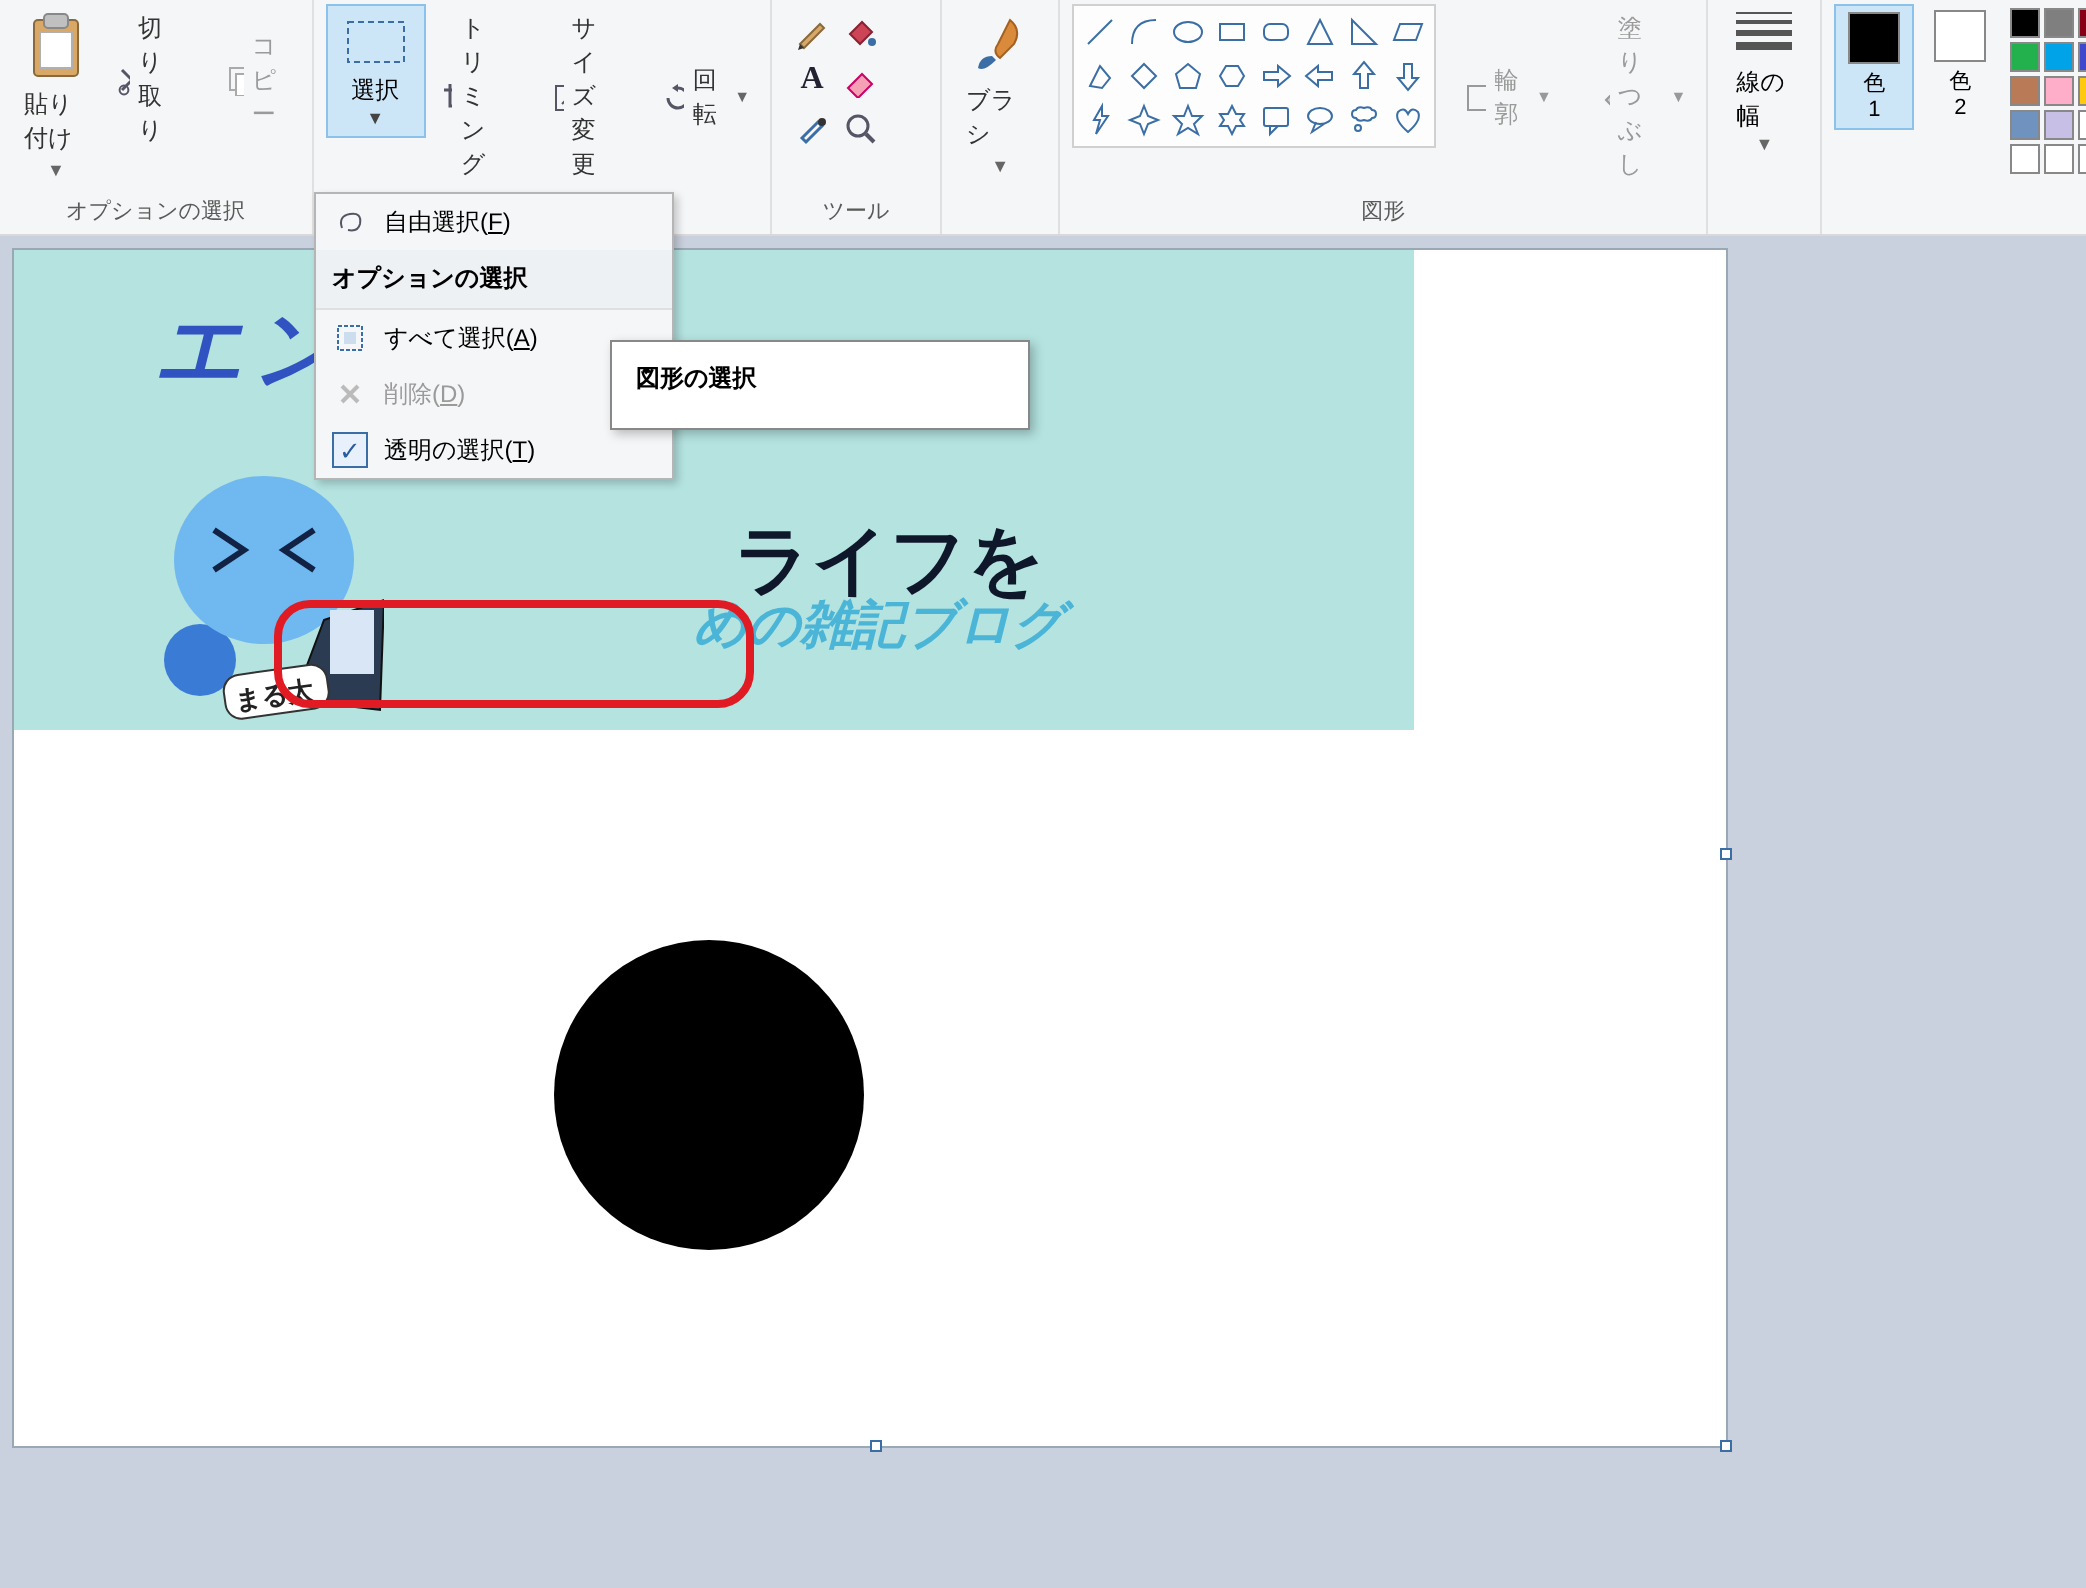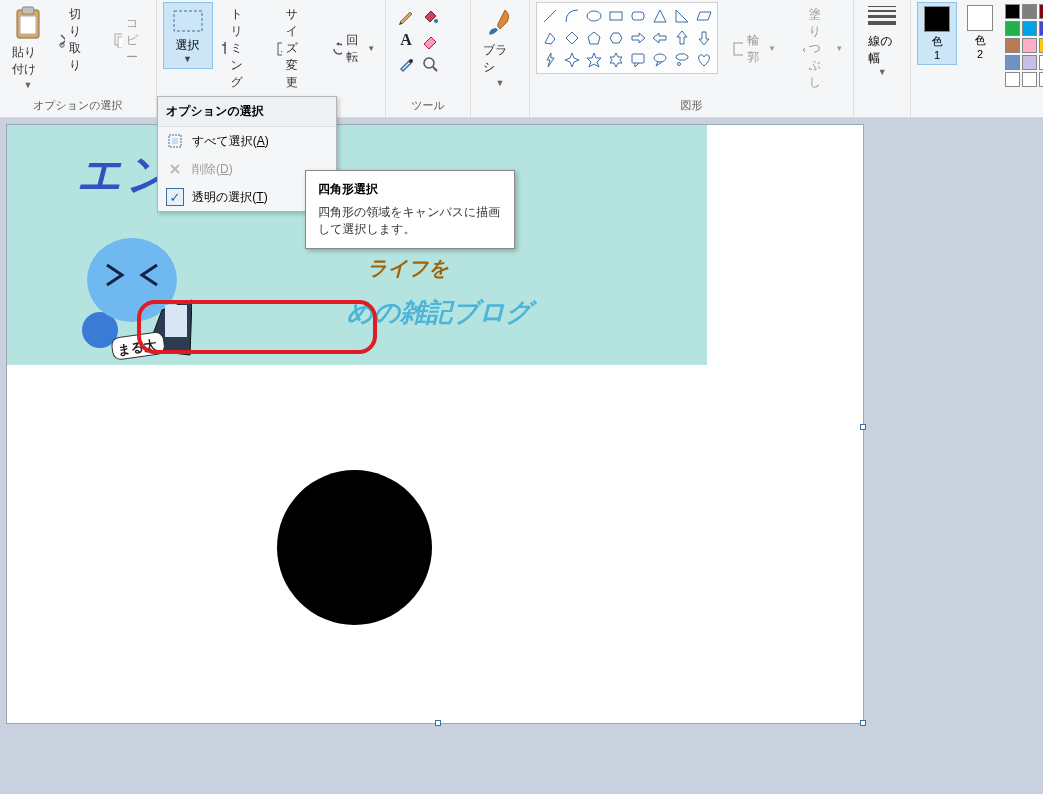--- a/index.html
+++ b/index.html
@@ -40,21 +40,21 @@
 .colorbtn.active { background:#cde6f7; border:1px solid #8cc1ea; }
 .colorbtn .sw { width:26px; height:26px; border:1px solid #888; }
 .palette { display:flex; flex-wrap:wrap; width: 105px; gap:0px; padding-top:2px; }
 .pal { width:15px; height:15px; border:1px solid #888; margin:0 0 2px 2px; cursor:pointer; }
 
 
 .workarea { position:absolute; left:0; top:118px; width:1043px; height:676px; background:#c9d1de; }
 .canvas { position:absolute; left:6px; top:6px; width:858px; height:600px; background:#fff; border:1px solid #9aa7b5; }
 .banner { position:absolute; left:0; top:0; width:700px; height:240px; background:#b4e3e0; }
 .banner .jp1 { position:absolute; left:70px; top:20px; font-size:44px; font-weight:bold; color:#3153c2; font-style:italic; letter-spacing:4px; }
-.banner .jp2 { position:absolute; left:360px; top:130px; font-size:20px; font-weight:bold; color:#a16207; font-style:italic; }
+.banner .jp2 { position:absolute; left:360px; top:130px; font-size:38px; font-weight:bold; color:#0f172a; }
 .banner .jp3 { position:absolute; left:340px; top:170px; font-size:26px; font-weight:bold; color:#4bb5d8; font-style:italic; }
 .mascot { position:absolute; left:55px; top:100px; }
 .circle { position:absolute; left:270px; top:345px; width:155px; height:155px; border-radius:50%; background:#000; }
 .handle { position:absolute; width:6px; height:6px; background:#fff; border:1px solid #3a6ea5; }
 
 
 .menu { position:absolute; left:157px; top:96px; width:180px; background:#f5f6f7; border:1px solid #b5b5b5; box-shadow:2px 2px 4px rgba(0,0,0,.2); z-index:10; }
 .menu .hdr { font-size:12px; font-weight:bold; padding:6px 8px; border-bottom:1px solid #e0e0e0; background:#eef1f4; }
 .menu .mi { display:flex; align-items:center; gap:8px; padding:5px 8px; font-size:12px; cursor:pointer; }
 .menu .mi.hover { background:#cde6f7; }
@@ -449,20 +449,28 @@
       </div>
     </div>
     <div class="circle"></div>
     <div class="handle" style="right:-3px;top:50%;"></div>
     <div class="handle" style="bottom:-3px;left:50%;"></div>
     <div class="handle" style="bottom:-3px;right:-3px;"></div>
   </div>
 </div>
 
 <div class="menu">
+  <div class="mi">
+    <div class="micon">
+        <svg width="14" height="14">
+          <path d="M3 10 Q1 4 7 3 Q13 2 12 8 Q11 12 6 11" fill="none" stroke="#556"></path>
+        </svg>
+      </div>
+    <span>自由選択(<span class="u">F</span>)</span>
+  </div>
   <div class="hdr">オプションの選択</div>
   <div class="mi">
     <div class="micon">
         <svg width="14" height="14">
           <rect x="1" y="1" width="12" height="12" fill="none" stroke="#3a6ea5" stroke-dasharray="2 1"></rect>
           <rect x="4" y="4" width="6" height="6" fill="#cde"></rect>
         </svg>
       </div>
     <span>すべて選択(<span class="u">A</span>)</span>
   </div>
@@ -478,15 +486,14 @@
     <div class="micon" style="border:1px solid #3a6ea5;background:#e8f1fb;">
         <span class="check">✓</span>
       </div>
     <span>透明の選択(<span class="u">T</span>)</span>
   </div>
 </div>
 
 <div class="redring"></div>
 
 <div class="tooltip">
-  <div class="tt-title">四角形選択</div>
-  <div class="tt-body">四角形の領域をキャンバスに描画して選択します。</div>
+  <div class="tt-title">図形の選択</div>
 </div>
 
 </body></html>

